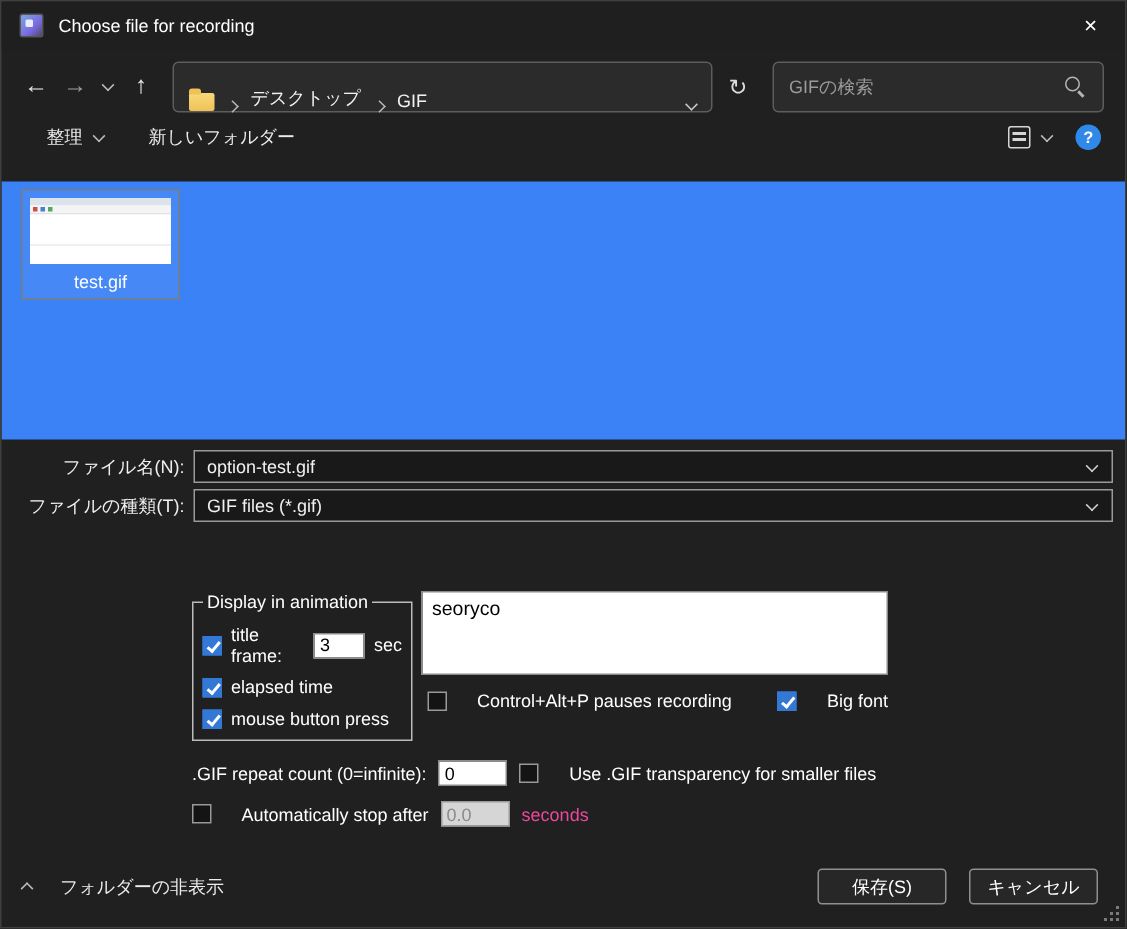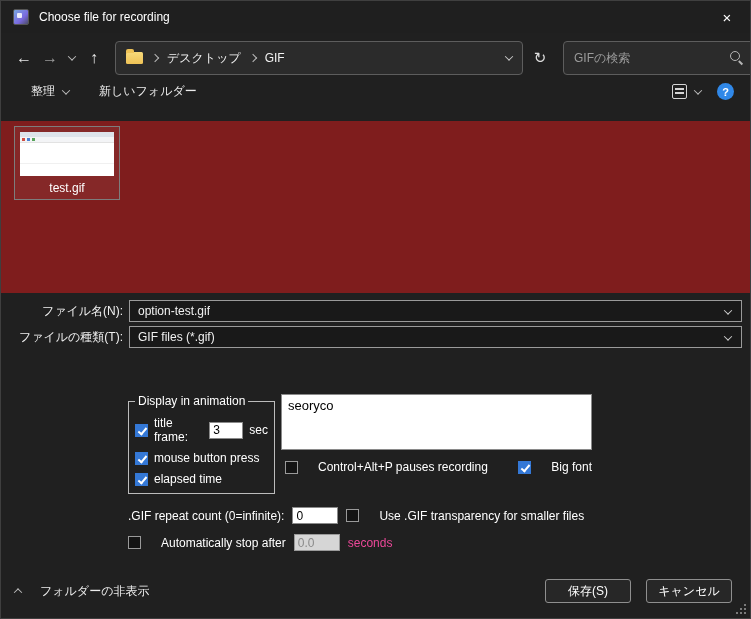--- a/index.html
+++ b/index.html
@@ -28,22 +28,22 @@
   .navbar { height:50px; display:flex; align-items:center; padding:0 14px 0 10px; }
   .nav-btn { width:26px; height:28px; display:flex; align-items:center; justify-content:center;
     background:transparent; border:none; color:#e6e6e6; font-size:16px; border-radius:4px; cursor:pointer; flex:none; }
   .nav-btn.dim { color:#9b9b9b; }
   .nav-chev-btn { width:18px; }
   .chev { display:inline-block; width:6px; height:6px; border-right:1.5px solid currentColor; border-bottom:1.5px solid currentColor; }
   .chev.down { transform:rotate(45deg) translate(-1px,-1px); }
   .chev.right { transform:rotate(-45deg); }
   .chev.up { transform:rotate(-135deg) translate(-1px,-1px); }
   .small-chev { color:#bdbdbd; }
-  .addressbar { margin-left:8px; width:408px; height:34px; background:#2b2b2b; border:1px solid #5d5d5d; border-radius:4px;
-    display:flex; align-items:center; padding:0 10px; gap:9px; flex:none; }
+  .addressbar { margin-left:8px; width:360px; height:34px; background:#2b2b2b; border:1px solid #5d5d5d; border-radius:4px;
+    display:flex; align-items:flex-end; padding:0 10px; gap:9px; flex:none; }
   .folder-icon { width:17px; height:12px; background:linear-gradient(180deg,#f7d97a,#eec256); border-radius:1.5px; position:relative; flex:none; }
   .folder-icon::before { content:''; position:absolute; top:-3px; left:0; width:8px; height:4px; background:#eec256; border-radius:2px 2px 0 0; }
   .crumb { color:#f2f2f2; cursor:default; white-space:nowrap; }
   .crumb-sep { color:#b9b9b9; }
   .addr-chev { margin-left:auto; color:#c9c9c9; }
   .refresh-btn { width:30px; height:30px; margin-left:2px; background:transparent; border:none; color:#dcdcdc; font-size:15px;
     display:flex; align-items:center; justify-content:center; cursor:pointer; flex:none; }
   .searchbox { margin-left:8px; flex:1; height:34px; background:#2b2b2b; border:1px solid #5d5d5d; border-radius:4px;
     display:flex; align-items:center; padding:0 10px; }
   .searchbox input { flex:1; background:transparent; border:none; outline:none; color:#fff; font-family:inherit; font-size:12px; }
@@ -56,21 +56,21 @@
   
   .toolbar { height:38px; display:flex; align-items:flex-start; padding:0 16px; gap:30px;margin-left:14px; }
   .tb-btn { display:flex; align-items:center; gap:8px; color:#ececec; cursor:pointer; background:none; border:none; font-family:inherit; font-size:12px; }
   .tb-right { margin-left:auto; display:flex; align-items:center; gap:16px; }
   .view-icon { width:15px; height:15px; border:1.5px solid #d6d6d6; border-radius:2px; position:relative; display:inline-block; }
   .view-icon::after { content:''; position:absolute; left:2px; right:2px; top:3px; height:1.5px; background:#d6d6d6; box-shadow:0 4px 0 #d6d6d6; }
   .help-icon { width:17px; height:17px; border-radius:50%; background:var(--help_badge,#3088e8); color:#fff; font-size:11px; font-weight:bold;
     display:flex; align-items:center; justify-content:center; cursor:pointer; }
 
   
-  .filearea { height:172px; background:#7f1d1d; padding:5px 0 0 13px; }
+  .filearea { height:172px; background:#3b82f6; padding:5px 0 0 13px; }
   .file-tile { width:106px; border:1px solid #7d7d7d; background:rgba(255,255,255,0.05); padding:5px 5px 4px; cursor:pointer; }
   .thumb { height:44px; background:#ffffff; display:flex; flex-direction:column; overflow:hidden; }
   .t-bar { height:5px; background:#dde3ea; flex:none; }
   .t-menu { height:6px; background:#f3f4f6; border-bottom:1px solid #e2e2e2; flex:none; display:flex; align-items:center; gap:2px; padding-left:2px; }
   .t-dot { width:3px; height:3px; flex:none; }
   .t-body { flex:1; background:linear-gradient(180deg,#ffffff 0 60%, #f0f0f0 60% 64%, #ffffff 64% 100%); }
   .file-label { text-align:center; margin-top:5px; font-size:12px; color:#ffffff; }
 
   
   .fields { padding:7px 8px 0 0; }
@@ -212,25 +212,25 @@
       <fieldset class="group">
         <legend>Display in animation</legend>
         <div class="opt-row">
           <span class="cb checked"></span>
           <span>title frame:</span>
           <input class="num-input" value="3" style="">
           <span>sec</span>
         </div>
         <div class="opt-row">
           <span class="cb checked"></span>
-          <span>mouse button press</span>
+          <span>elapsed time</span>
         </div>
         <div class="opt-row">
           <span class="cb checked"></span>
-          <span>elapsed time</span>
+          <span>mouse button press</span>
         </div>
       </fieldset>
       <div class="opt-right">
         <textarea style="">seoryco</textarea>
         <div class="pause-row">
           <span class="cb-label">
             <span class="cb"></span>
             <span>Control+Alt+P pauses recording</span>
           </span>
           <span class="cb-label">

